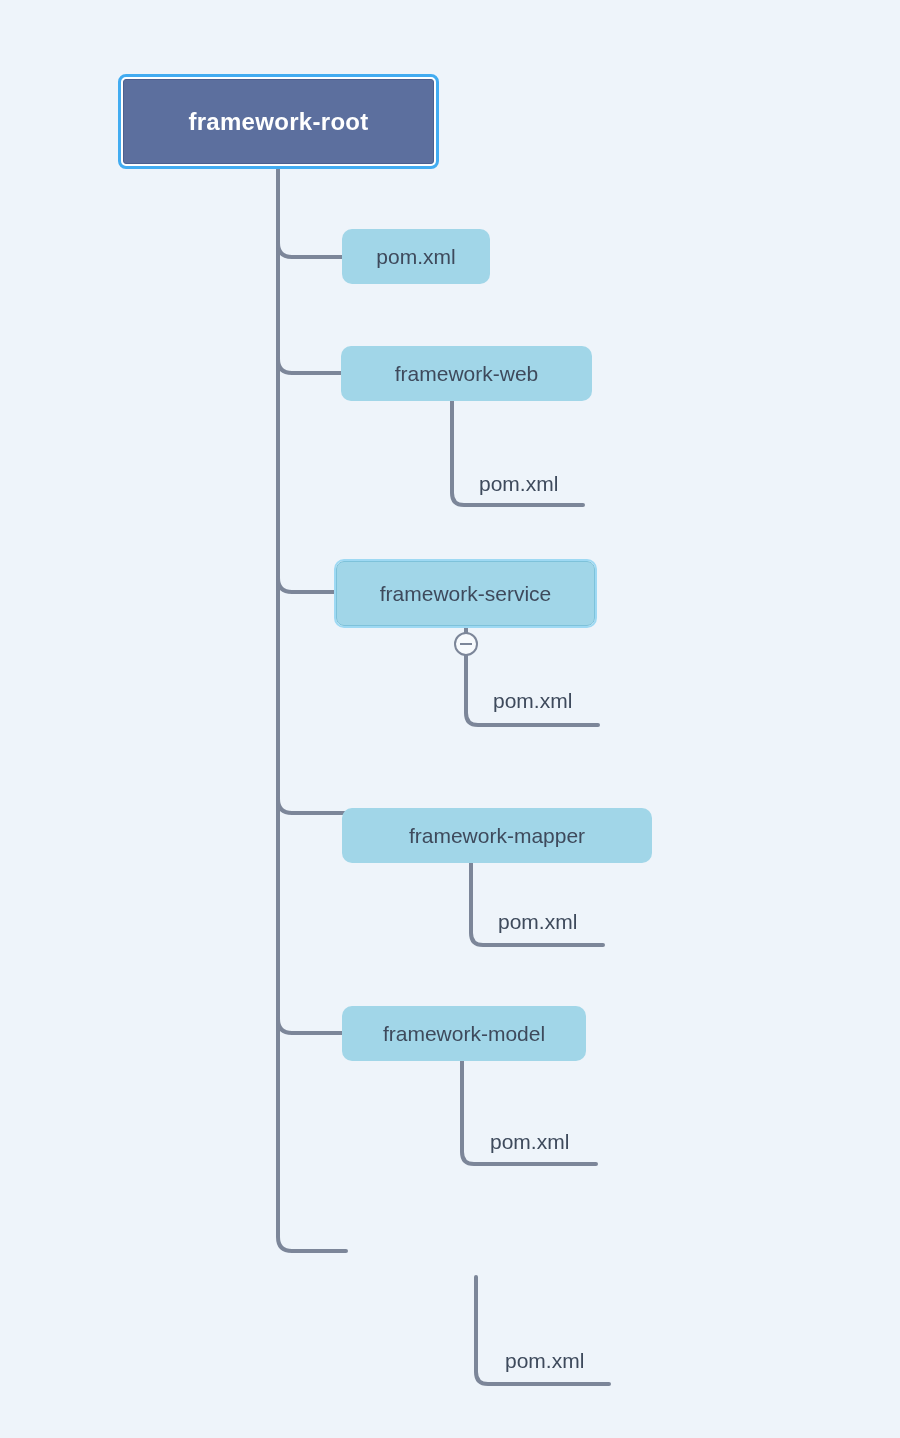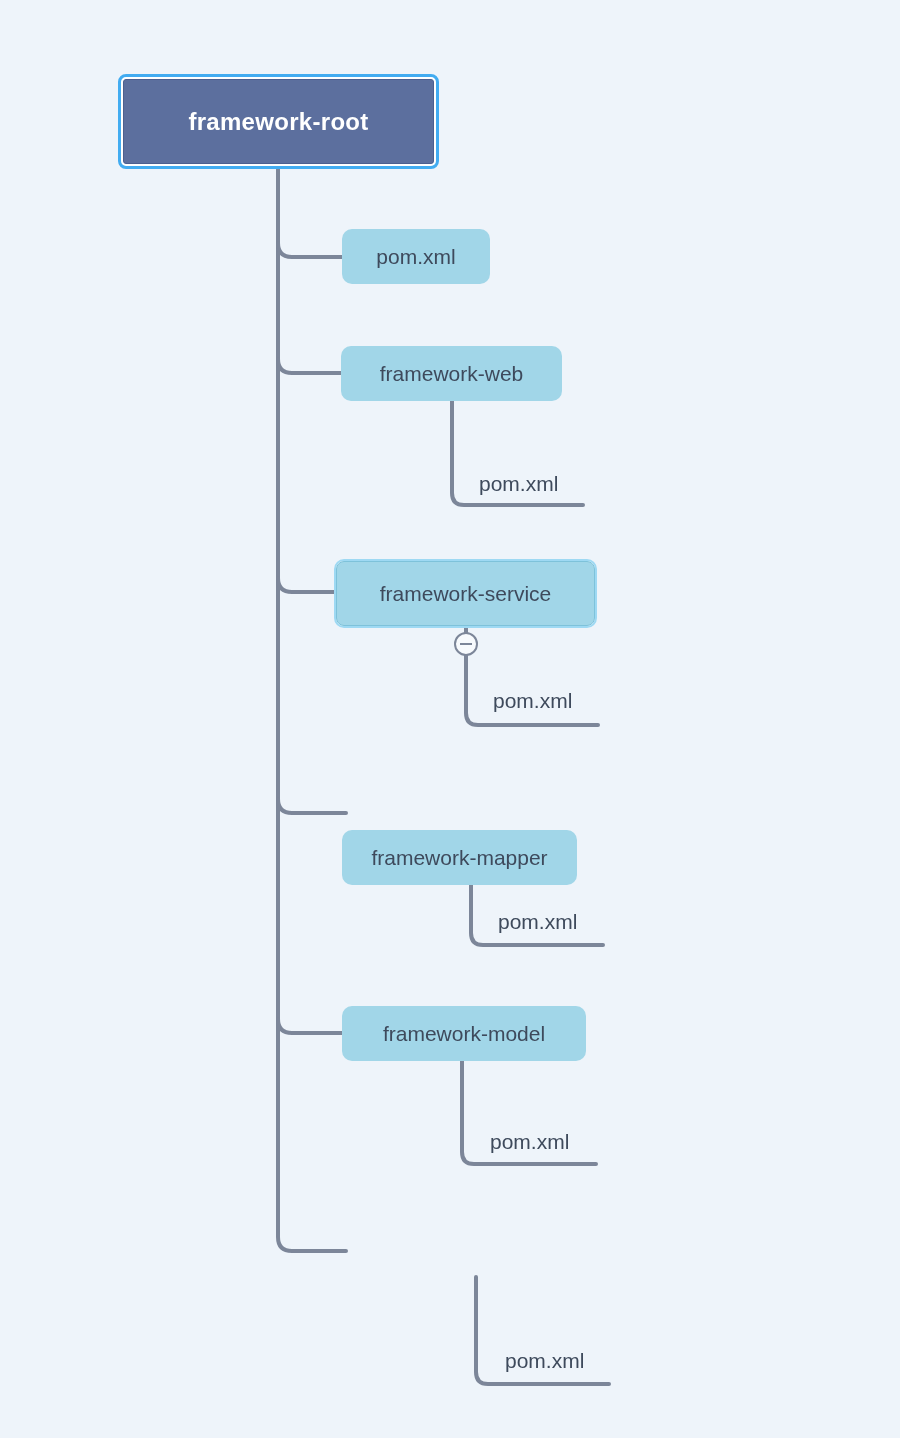--- a/index.html
+++ b/index.html
@@ -125,27 +125,27 @@
     <path d="M 462 1058 V 1152 Q 462 1164 474 1164 H 596"></path>
     <path d="M 476 1277 V 1372 Q 476 1384 488 1384 H 609"></path>
   </svg>
 
   <div class="root-sel">
     <div class="root-box">framework-root</div>
   </div>
 
   <div class="node" style="left:342px;top:229px;width:148px;">pom.xml</div>
 
-  <div class="node" style="left:341px;top:346px;width:221px;">framework-web</div>
+  <div class="node" style="left:341px;top:346px;width:251px;">framework-web</div>
 
   <div class="node-sel">
     <div class="node">framework-service</div>
   </div>
 
-  <div class="node" style="left:342px;top:830px;width:235px;">framework-mapper</div>
+  <div class="node" style="left:342px;top:808px;width:310px;">framework-mapper</div>
 
   <div class="node" style="left:342px;top:1006px;width:244px;">framework-model</div>
 
 
   <div class="collapse"></div>
 
   <div class="leaf" style="left:479px;top:471px;">pom.xml</div>
 
   <div class="leaf" style="left:493px;top:688px;">pom.xml</div>
 

